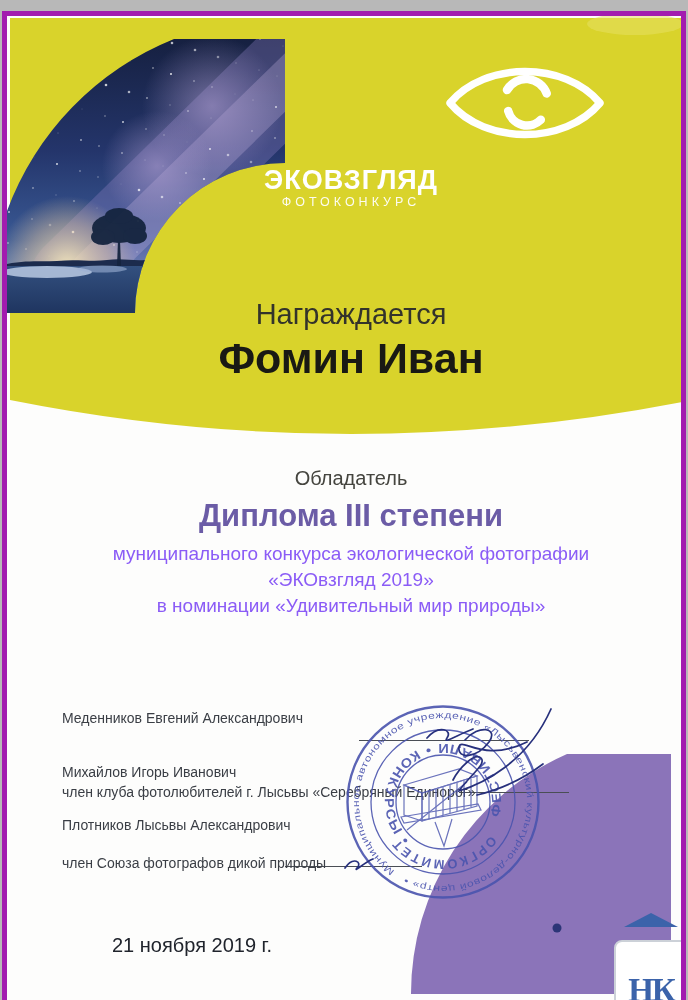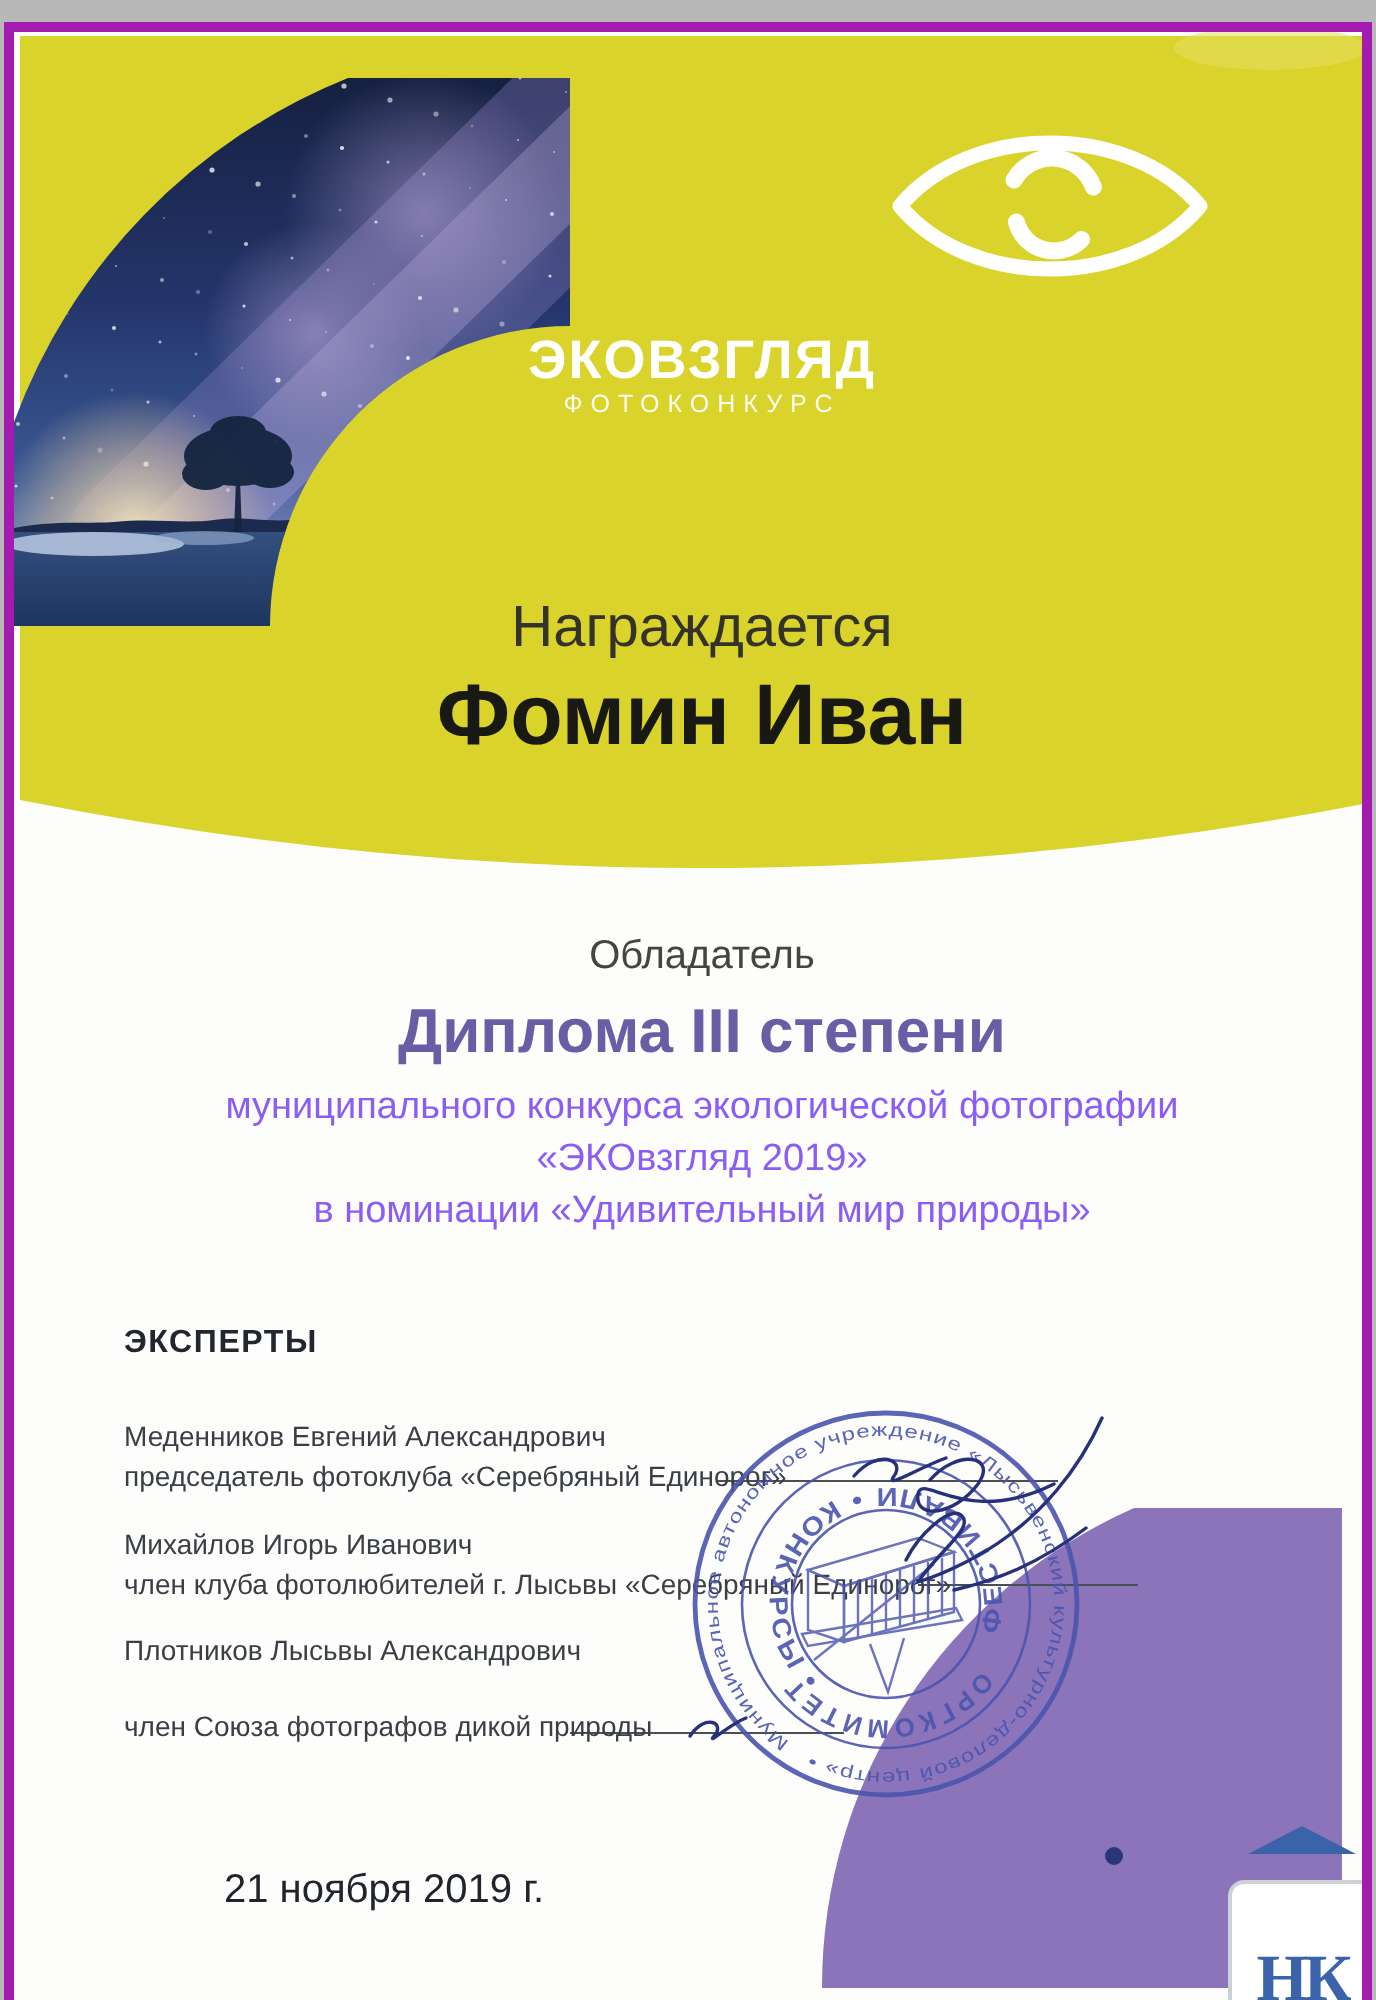--- a/index.html
+++ b/index.html
@@ -245,24 +245,22 @@
 
   <div class="txt award-label">Награждается</div>
   <div class="txt recipient">Фомин Иван</div>
 
   <div class="txt holder">Обладатель</div>
   <div class="txt diploma-title">Диплома III степени</div>
   <div class="txt bodyline l1">муниципального конкурса экологической фотографии</div>
   <div class="txt bodyline l2">«ЭКОвзгляд 2019»</div>
   <div class="txt bodyline l3">в номинации «Удивительный мир природы»</div>
 
-  <div class="txt left experts-heading">ЭКСПЕРТЫ</div>
 
   <div class="txt left expert e1n">Меденников Евгений Александрович</div>
-  <div class="txt left expert e1r">председатель фотоклуба «Серебряный Единорог»</div>
   <div class="sig-line sl1"></div>
 
   <div class="txt left expert e2n">Михайлов Игорь Иванович</div>
   <div class="txt left expert e2r">член клуба фотолюбителей г. Лысьвы «Серебряный Единорог»</div>
   <div class="sig-line sl2"></div>
 
   <div class="txt left expert e3n">Плотников Лысьвы Александрович</div>
   <div class="txt left expert e3rb">член Союза фотографов дикой природы</div>
   <div class="sig-line sl3"></div>
 

